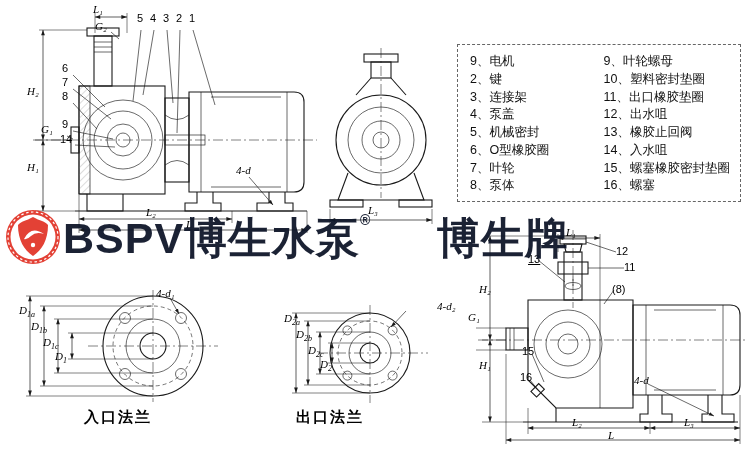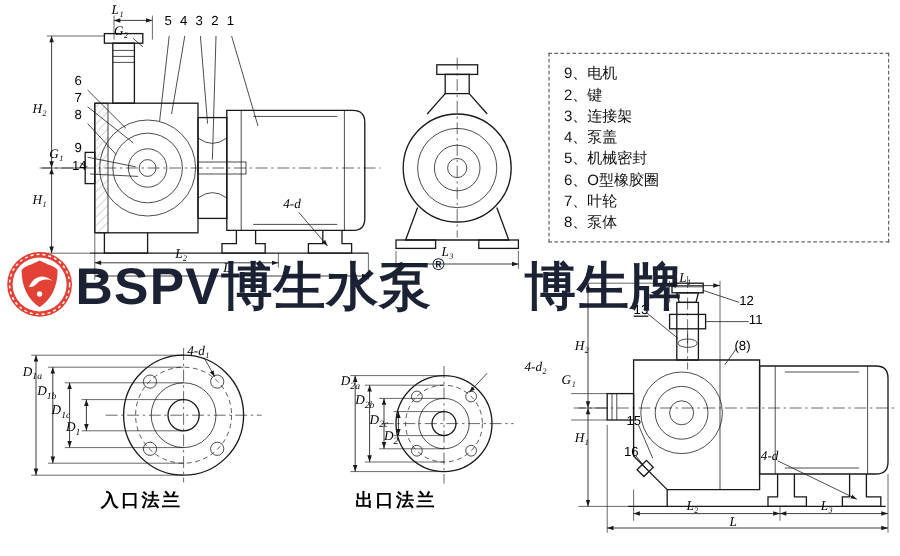--- a/index.html
+++ b/index.html
@@ -145,20 +145,30 @@
   <div class="parts-box">
     <div class="pl-col left">
       <div class="pl-row">9、电机</div>
       <div class="pl-row">2、键</div>
       <div class="pl-row">3、连接架</div>
       <div class="pl-row">4、泵盖</div>
       <div class="pl-row">5、机械密封</div>
       <div class="pl-row">6、O型橡胶圈</div>
       <div class="pl-row">7、叶轮</div>
       <div class="pl-row">8、泵体</div>
+    </div>
+    <div class="pl-col right">
+      <div class="pl-row">9、叶轮螺母</div>
+      <div class="pl-row">10、塑料密封垫圈</div>
+      <div class="pl-row">11、出口橡胶垫圈</div>
+      <div class="pl-row">12、出水咀</div>
+      <div class="pl-row">13、橡胶止回阀</div>
+      <div class="pl-row">14、入水咀</div>
+      <div class="pl-row">15、螺塞橡胶密封垫圈</div>
+      <div class="pl-row">16、螺塞</div>
     </div>
   </div>
 
   <svg class="wm-logo" width="56" height="56" viewBox="0 0 56 56">
     <circle cx="28" cy="28" r="27" fill="#e2372b"></circle>
     <circle cx="28" cy="28" r="22.5" fill="#ffffff"></circle>
     <circle cx="28" cy="28" r="25" fill="none" stroke="#ffffff" stroke-width="1.2" stroke-dasharray="2.5 2.5"></circle>
     <path d="M28,8 C35,12 40,12 43,16 C43,31 37,41 28,47 C19,41 13,31 13,16 C16,12 21,12 28,8 Z" fill="#e2372b"></path>
     <path d="M19,30 Q26,16 39,25 Q31,22 26,27 Q22,31 19,30 Z" fill="#ffffff"></path>
     <circle cx="28" cy="36" r="2.2" fill="#ffffff"></circle>

